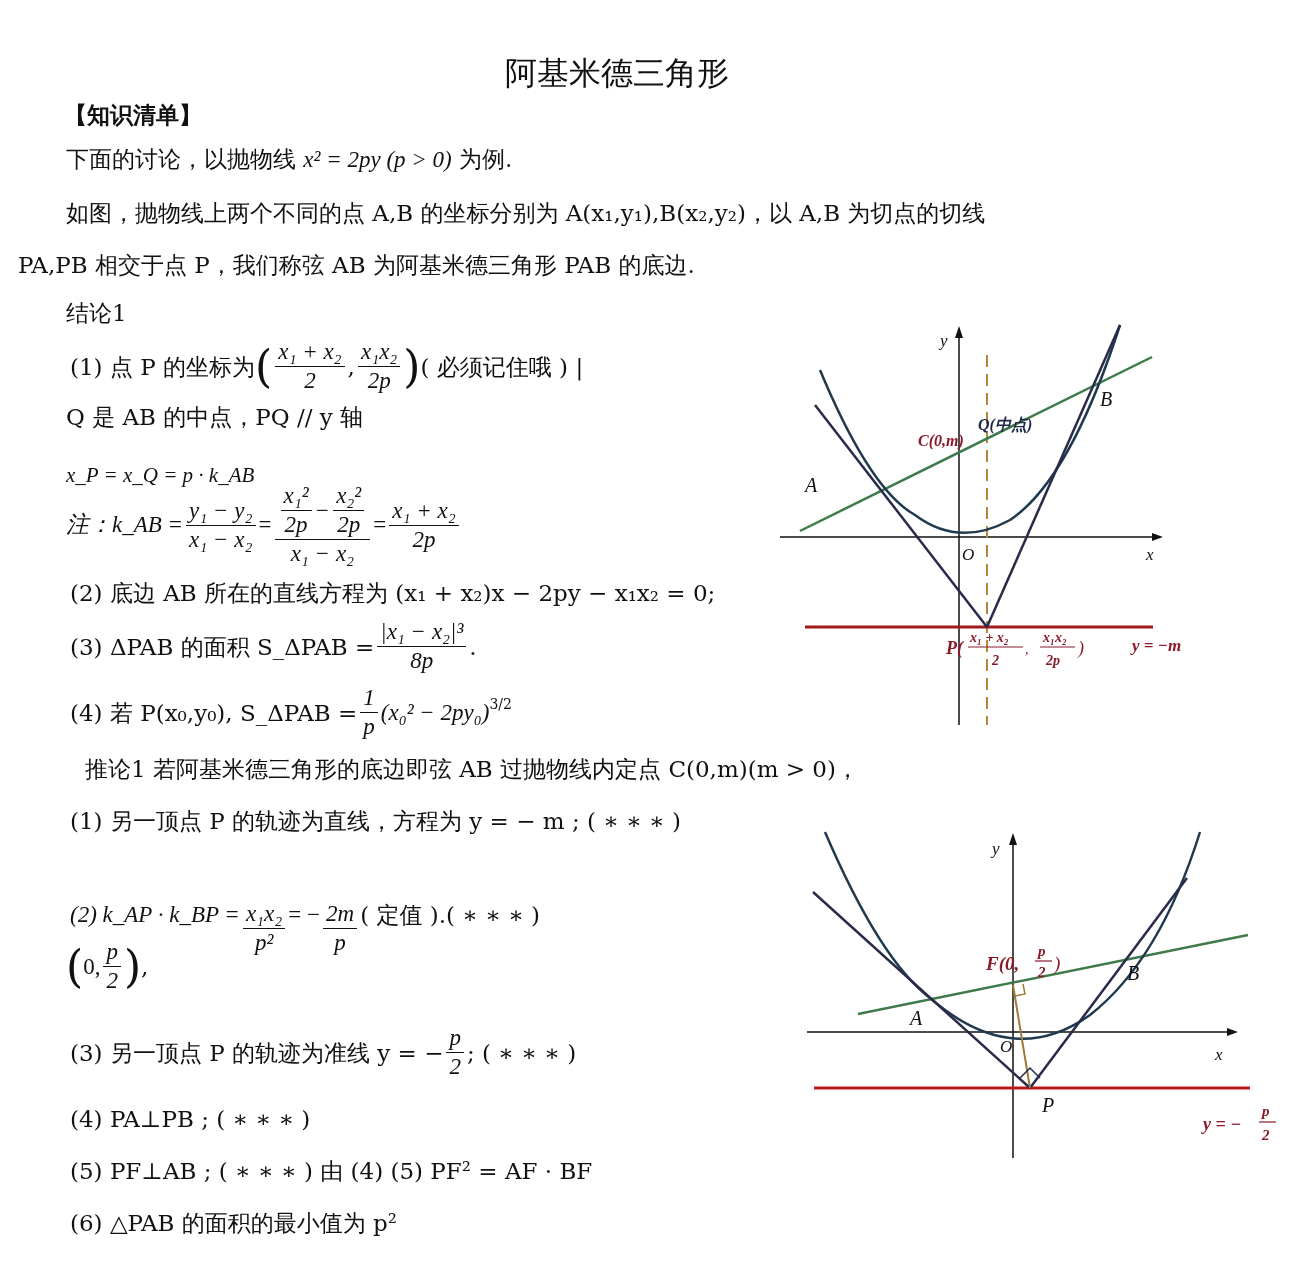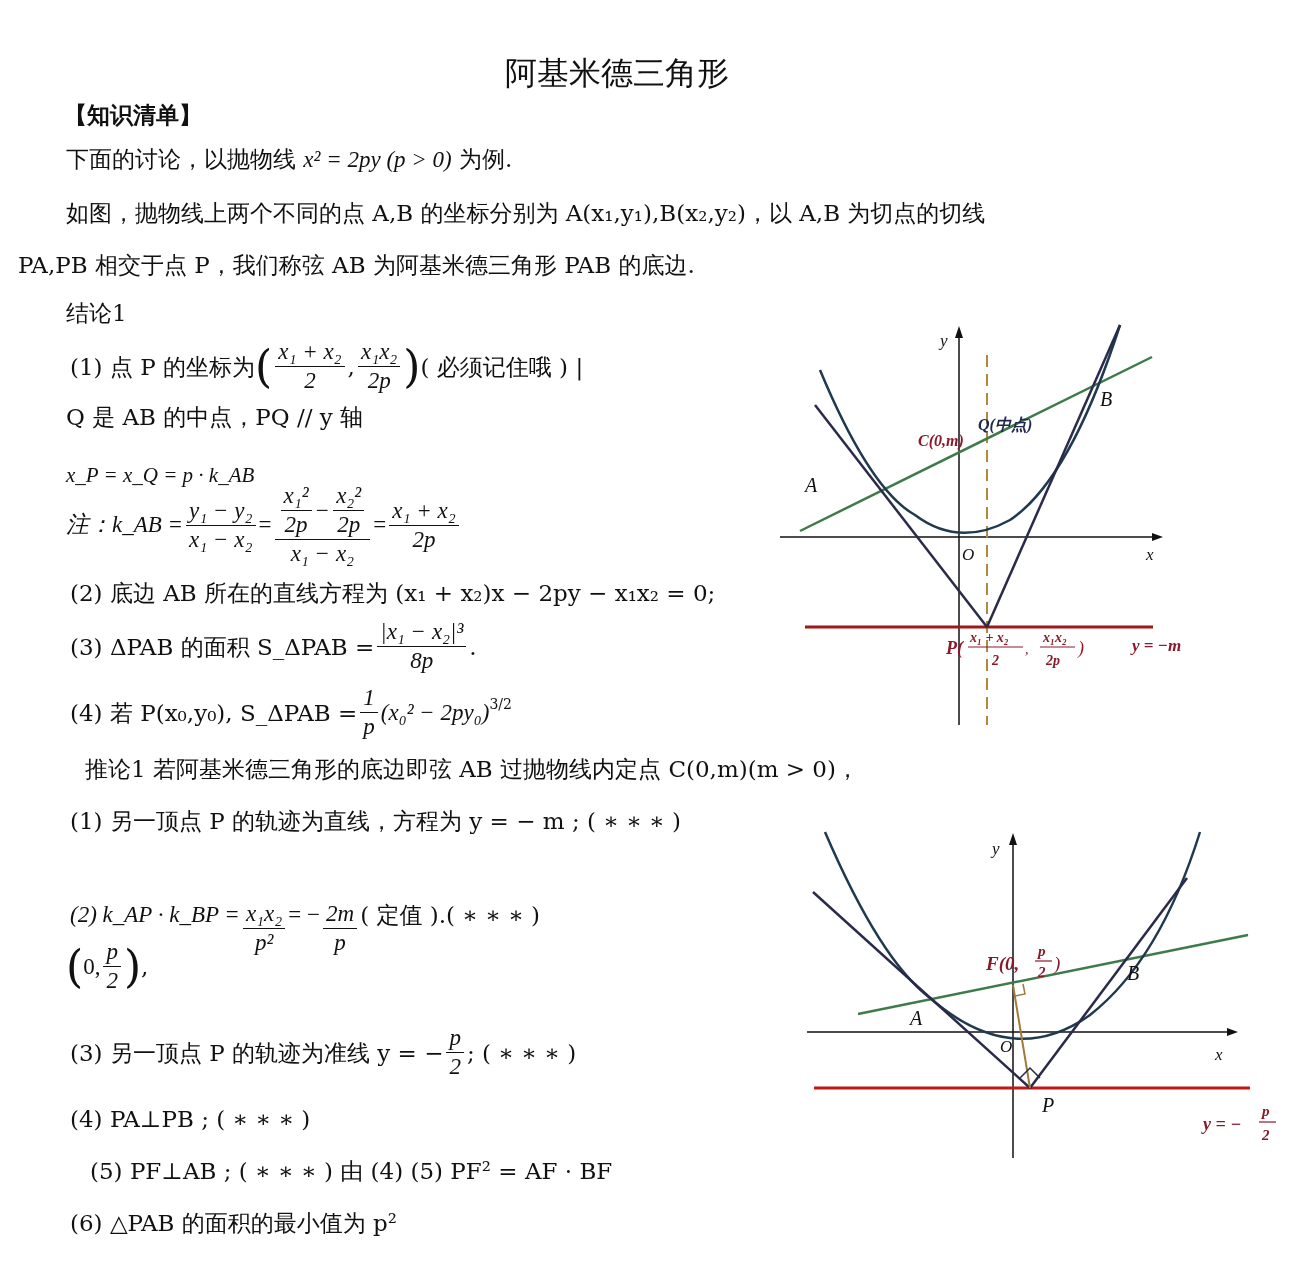--- a/index.html
+++ b/index.html
@@ -126,21 +126,21 @@
 <div class="abs t" style="left:70px;top:1024px;display:flex;align-items:center;">
   <span>(3) 另一顶点 P 的轨迹为准线 y = −</span>
   <span class="frac m">
       <span class="n">p</span>
       <span class="d mr">2</span>
     </span>
   <span>; ( ∗ ∗ ∗ )</span>
 </div>
 
 <div class="abs t" style="left:70px;top:1104px;">(4) PA⊥PB ; ( ∗ ∗ ∗ )</div>
-<div class="abs t" style="left:70px;top:1156px;margin-left:20px;">(5) PF⊥AB ; ( ∗ ∗ ∗ ) 由 (4) (5) PF² = AF · BF</div>
+<div class="abs t" style="left:70px;top:1156px;">(5) PF⊥AB ; ( ∗ ∗ ∗ ) 由 (4) (5) PF² = AF · BF</div>
 <div class="abs t" style="left:70px;top:1208px;">(6) △PAB 的面积的最小值为 p²</div>
 
 <svg class="abs" style="left:780px;top:320px;" width="440" height="420" viewBox="0 0 440 420">
 
   <line x1="0" y1217="0" x2="0" y2="0" stroke="none"></line>
   <line x1="0" y1="217" x2="380" y2="217" stroke="#111" stroke-width="1.5"></line>
   <polygon points="383,217 372,213 372,221" fill="#111"></polygon>
   <line x1="179" y1="405" x2="179" y2="10" stroke="#111" stroke-width="1.5"></line>
   <polygon points="179,6 175,18 183,18" fill="#111"></polygon>
 

